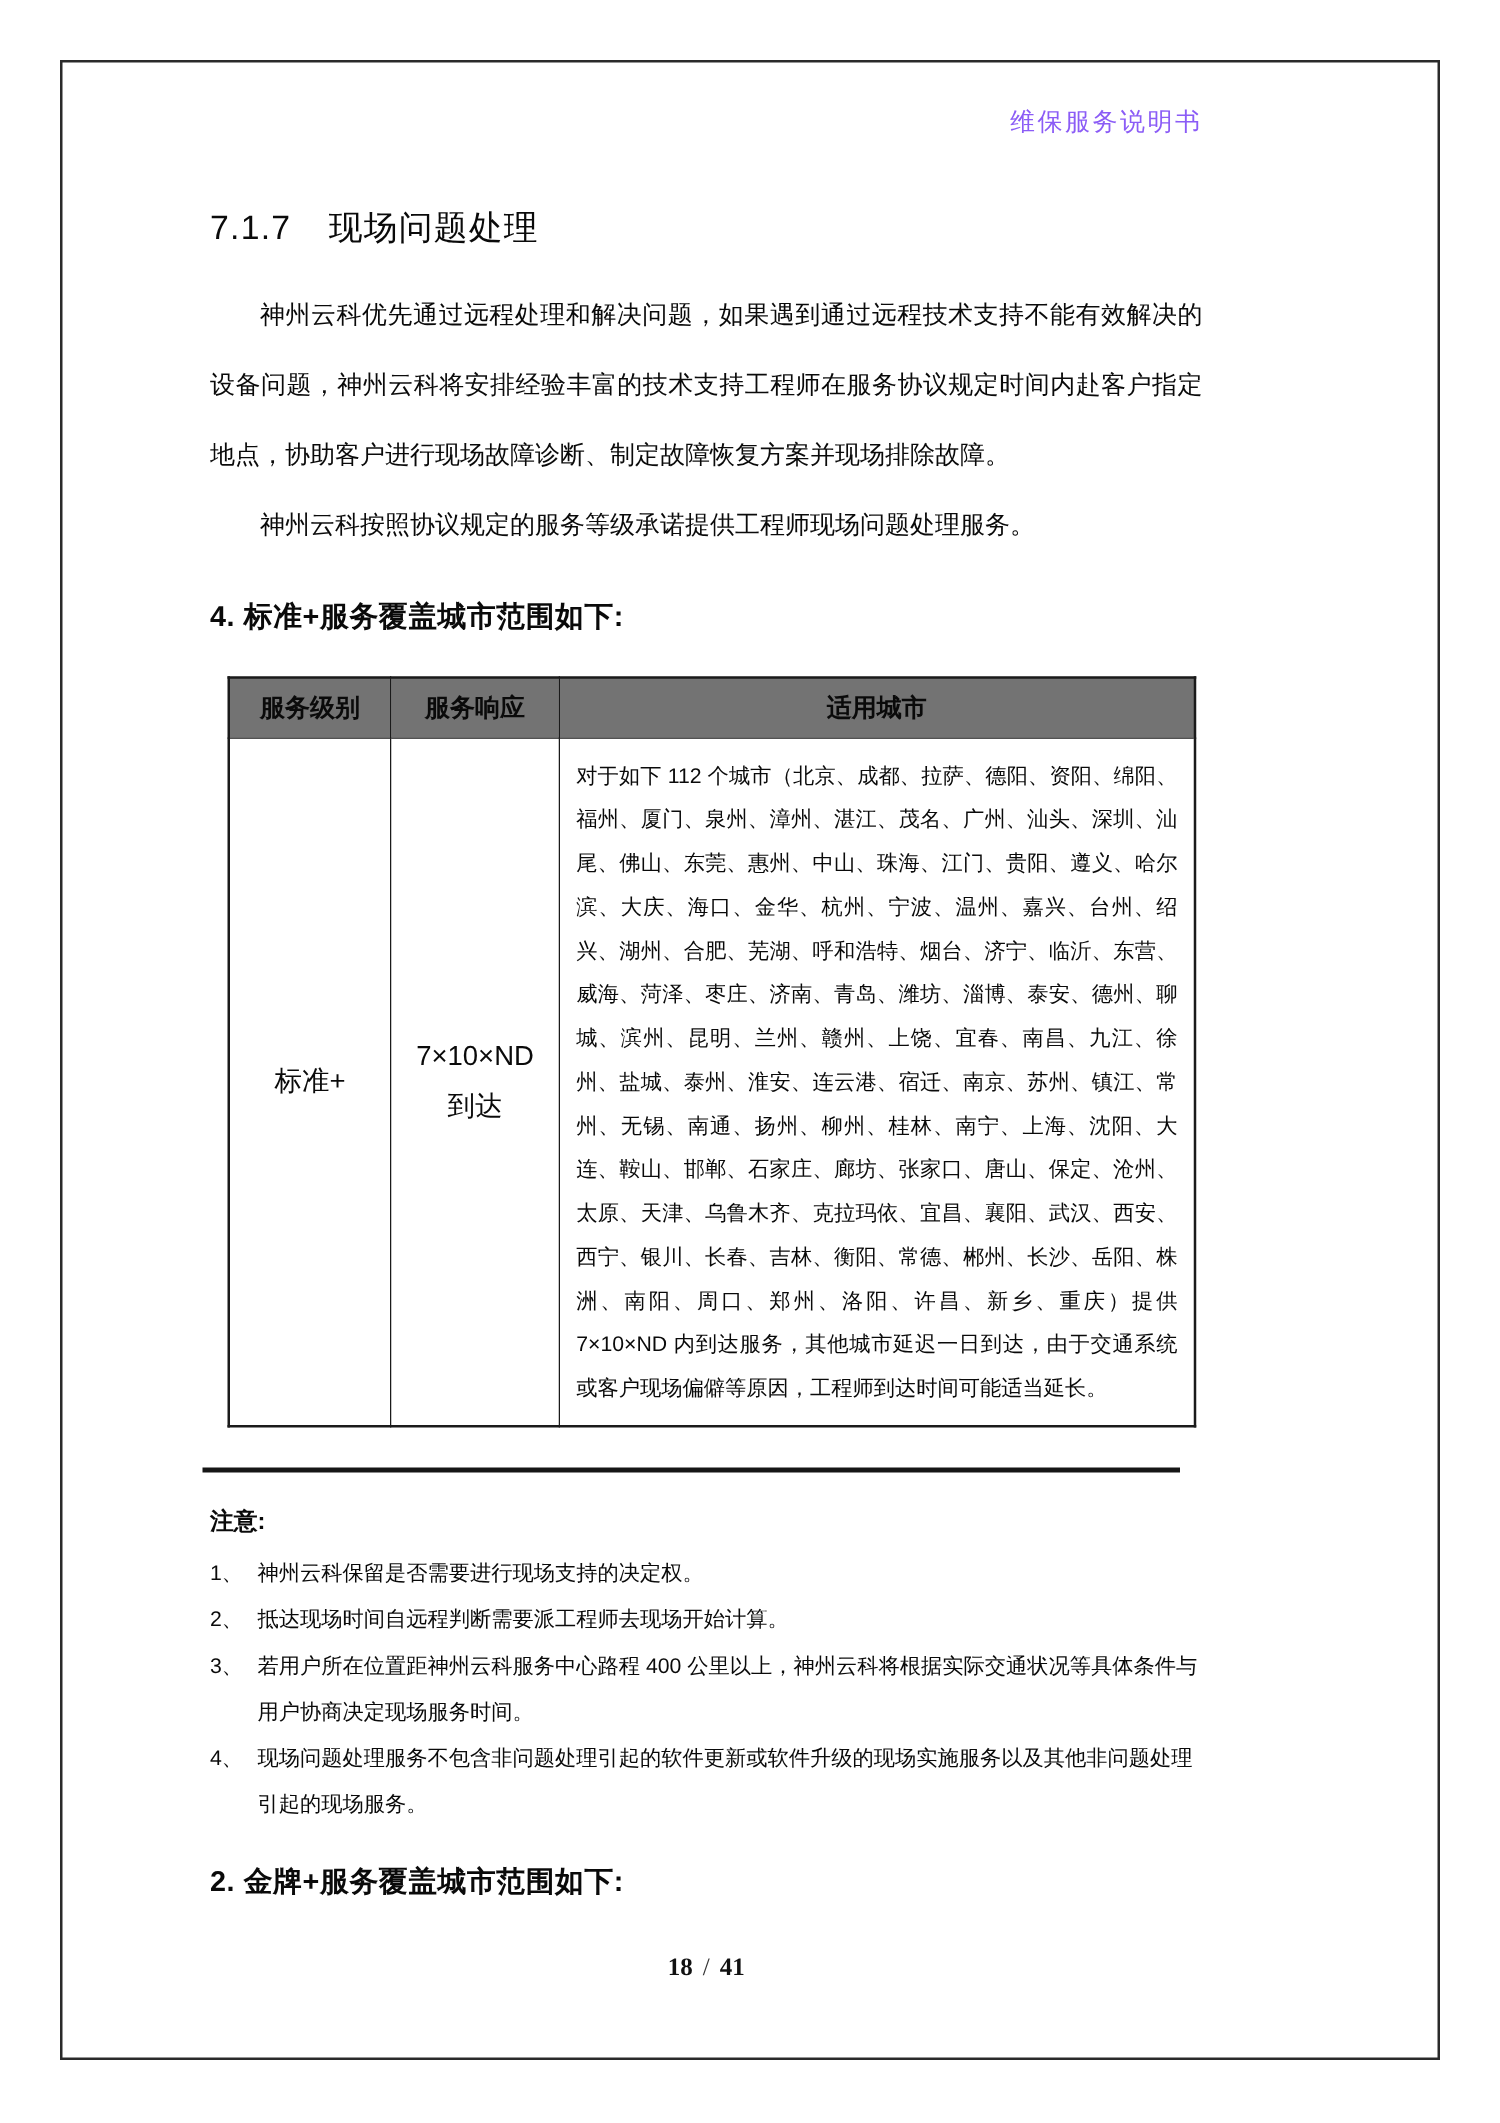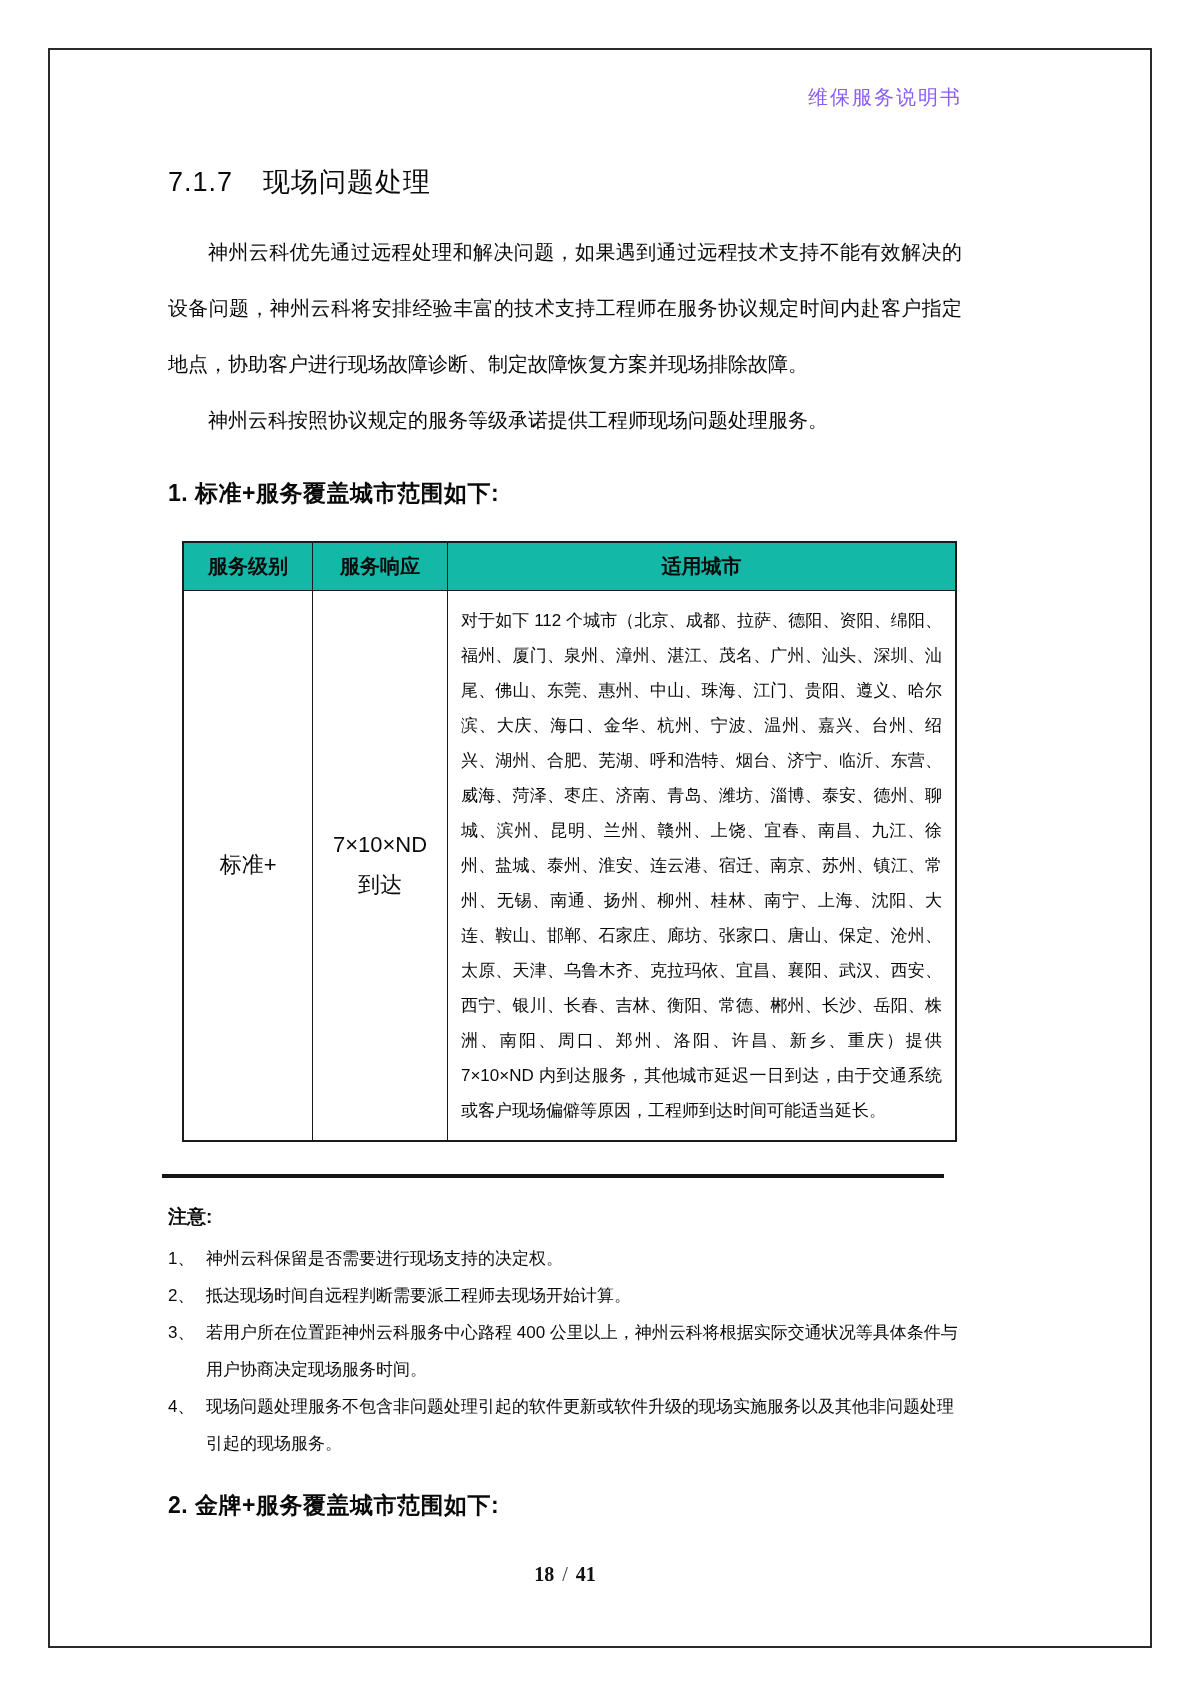--- a/index.html
+++ b/index.html
@@ -63,21 +63,21 @@
   }
   .svc-table {
     margin-top: 32px;
     margin-left: 14px;
     width: 775px;
     border-collapse: collapse;
     border: 2px solid #1a1a1a;
   }
   .svc-table th {
     border: 1px solid #1a1a1a;
-    background: #14b8a6;
+    background: #737373;
     height: 48px;
     font-size: 20px;
     font-weight: 700;
     text-align: center;
     vertical-align: middle;
   }
   .svc-table td { border: 1px solid #1a1a1a; }
   .svc-table .col1 { width: 130px; }
   .svc-table .col2 { width: 135px; }
   .svc-table .col3 { width: 510px; }
@@ -149,21 +149,21 @@
     </div>
 
     <div class="section-heading">
       <span class="sec-num">7.1.7</span>
       <span class="sec-title">现场问题处理</span>
     </div>
 
     <p class="body-para">神州云科优先通过远程处理和解决问题，如果遇到通过远程技术支持不能有效解决的设备问题，神州云科将安排经验丰富的技术支持工程师在服务协议规定时间内赴客户指定地点，协助客户进行现场故障诊断、制定故障恢复方案并现场排除故障。</p>
     <p class="body-para second">神州云科按照协议规定的服务等级承诺提供工程师现场问题处理服务。</p>
 
-    <div class="list-heading">1. 标准+服务覆盖城市范围如下:</div>
+    <div class="list-heading">4. 标准+服务覆盖城市范围如下:</div>
 
     <table class="svc-table">
       <thead>
         <tr>
           <th class="col1">服务级别</th>
           <th class="col2">服务响应</th>
           <th class="col3">适用城市</th>
         </tr>
       </thead>
       <tbody>

